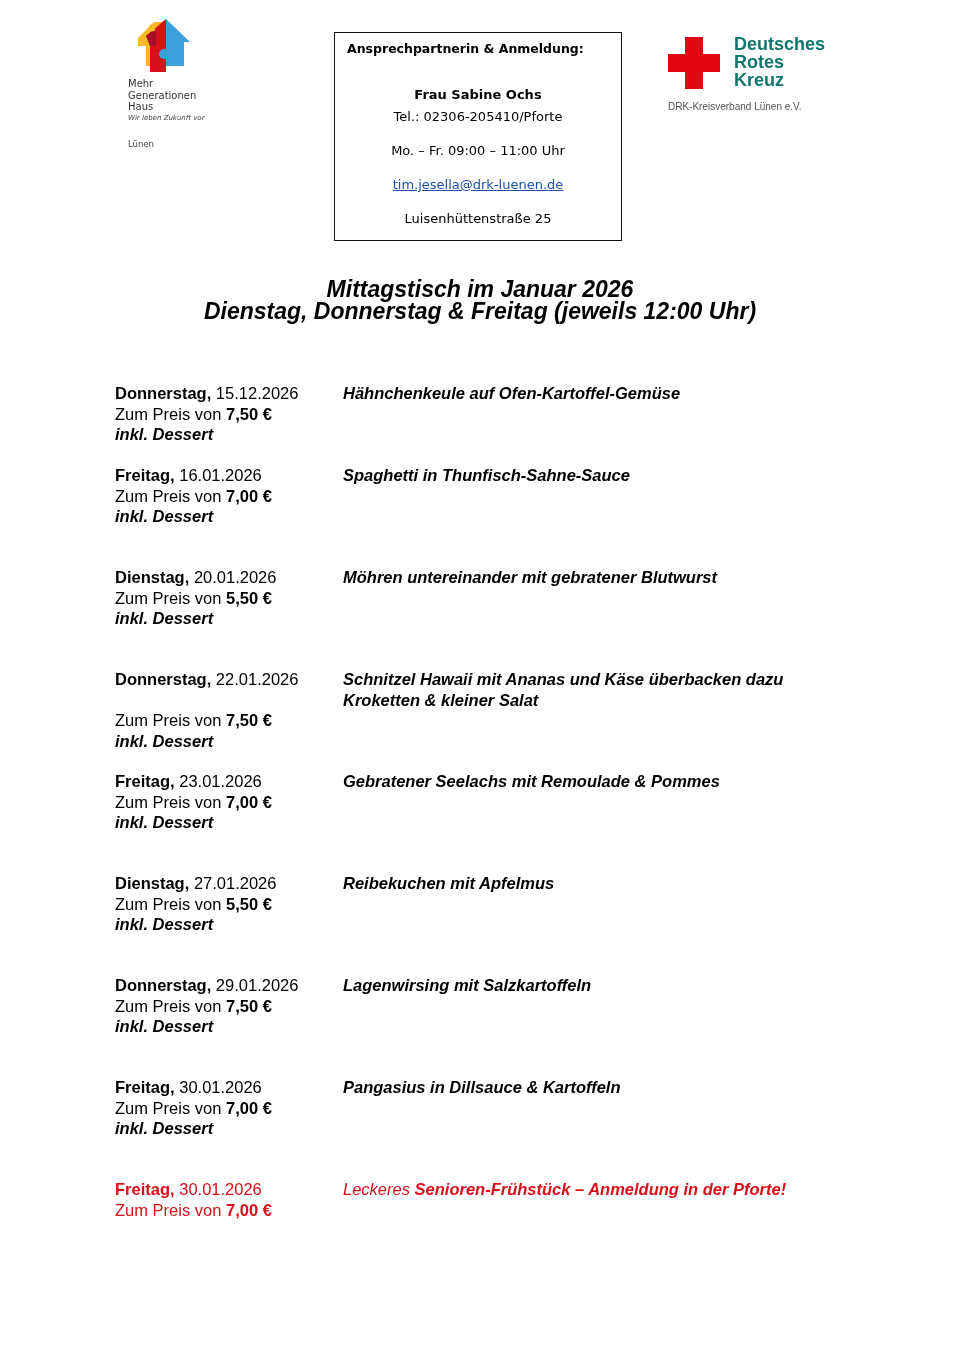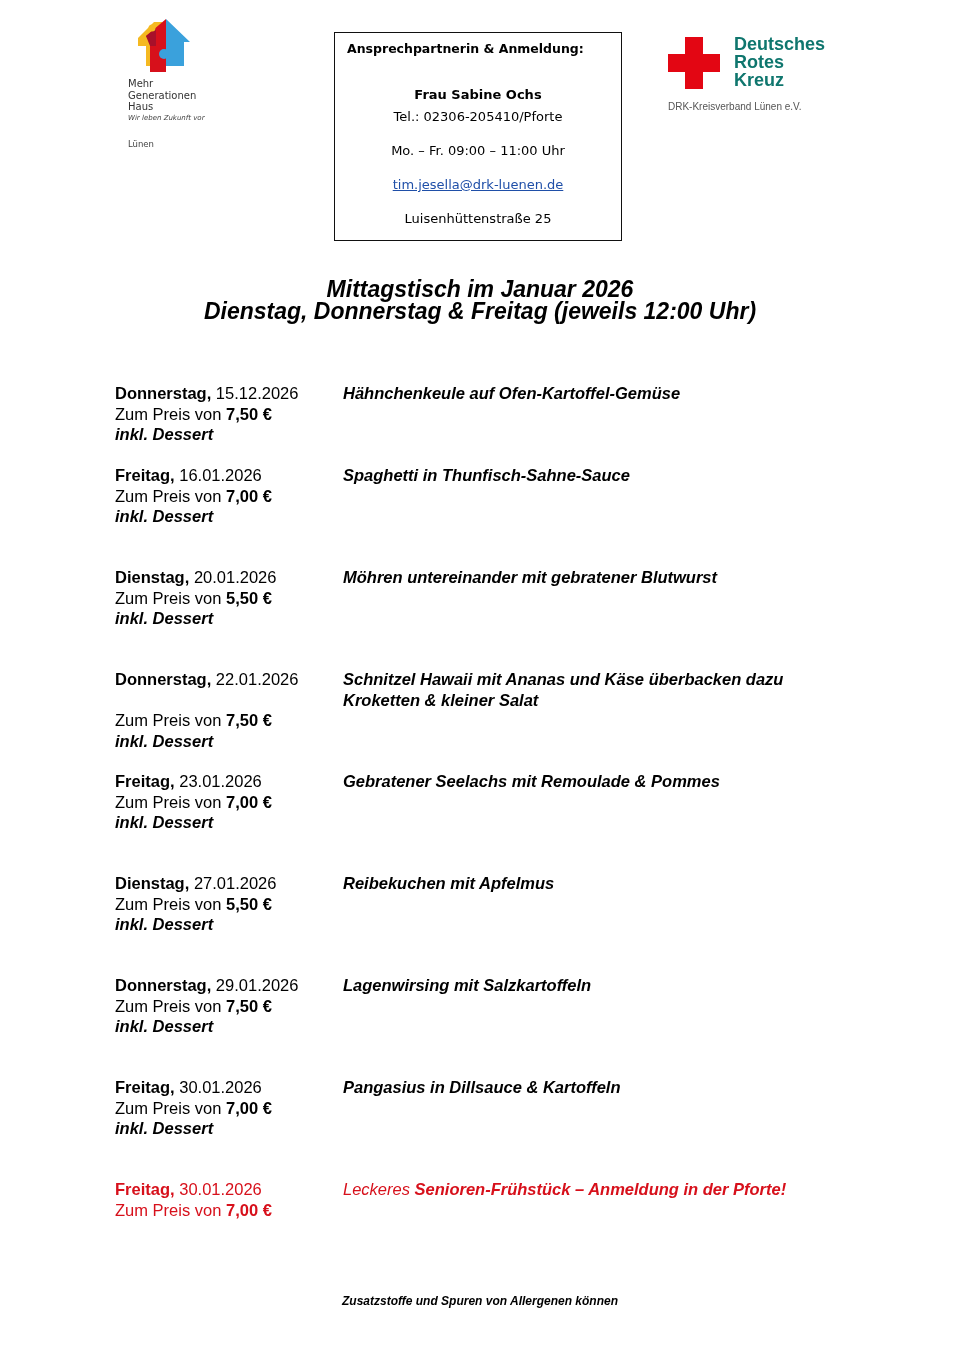--- a/index.html
+++ b/index.html
@@ -162,14 +162,13 @@
 
 <div class="entry red" style="top:1179px;">
   <div class="left">
     <div><span class="b">Freitag,</span> <span>30.01.2026</span></div>
     <div><span>Zum Preis von</span> <span class="b">7,00 €</span></div>
   </div>
   <div class="right"><span class="normal">Leckeres</span> <span>Senioren-Frühstück – Anmeldung in der Pforte!</span></div>
 </div>
 
 <div class="footer">
-  <div>Zusatzstoffe und Spuren von Allergenen können</div>
 </div>
 
 </body></html>

